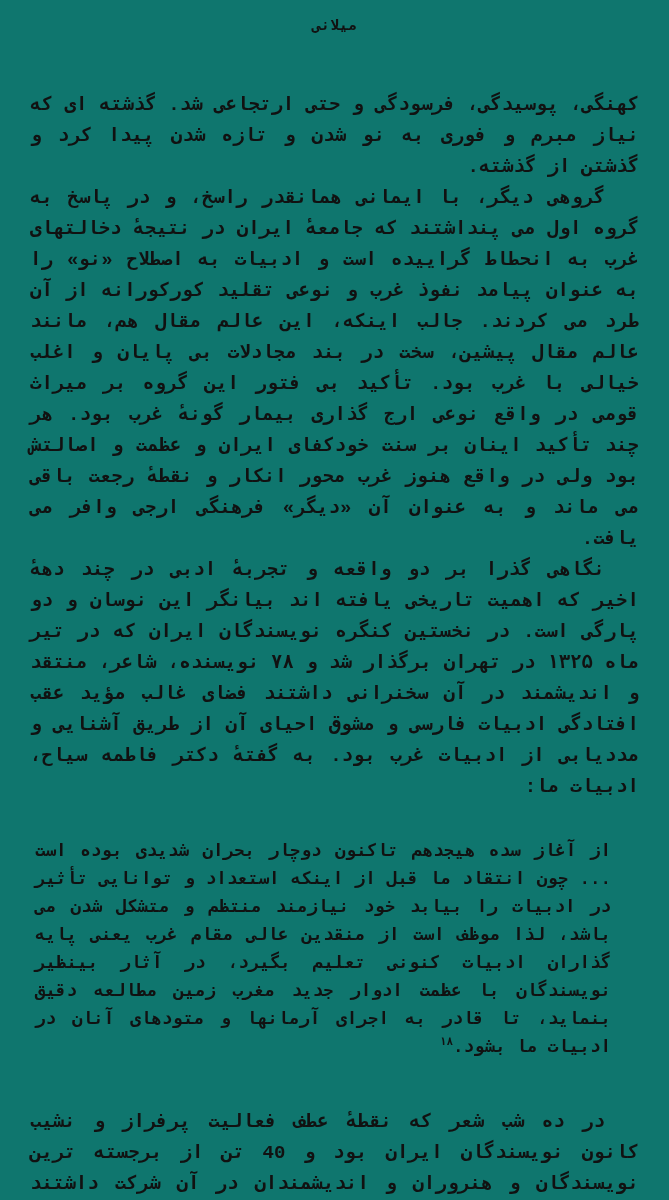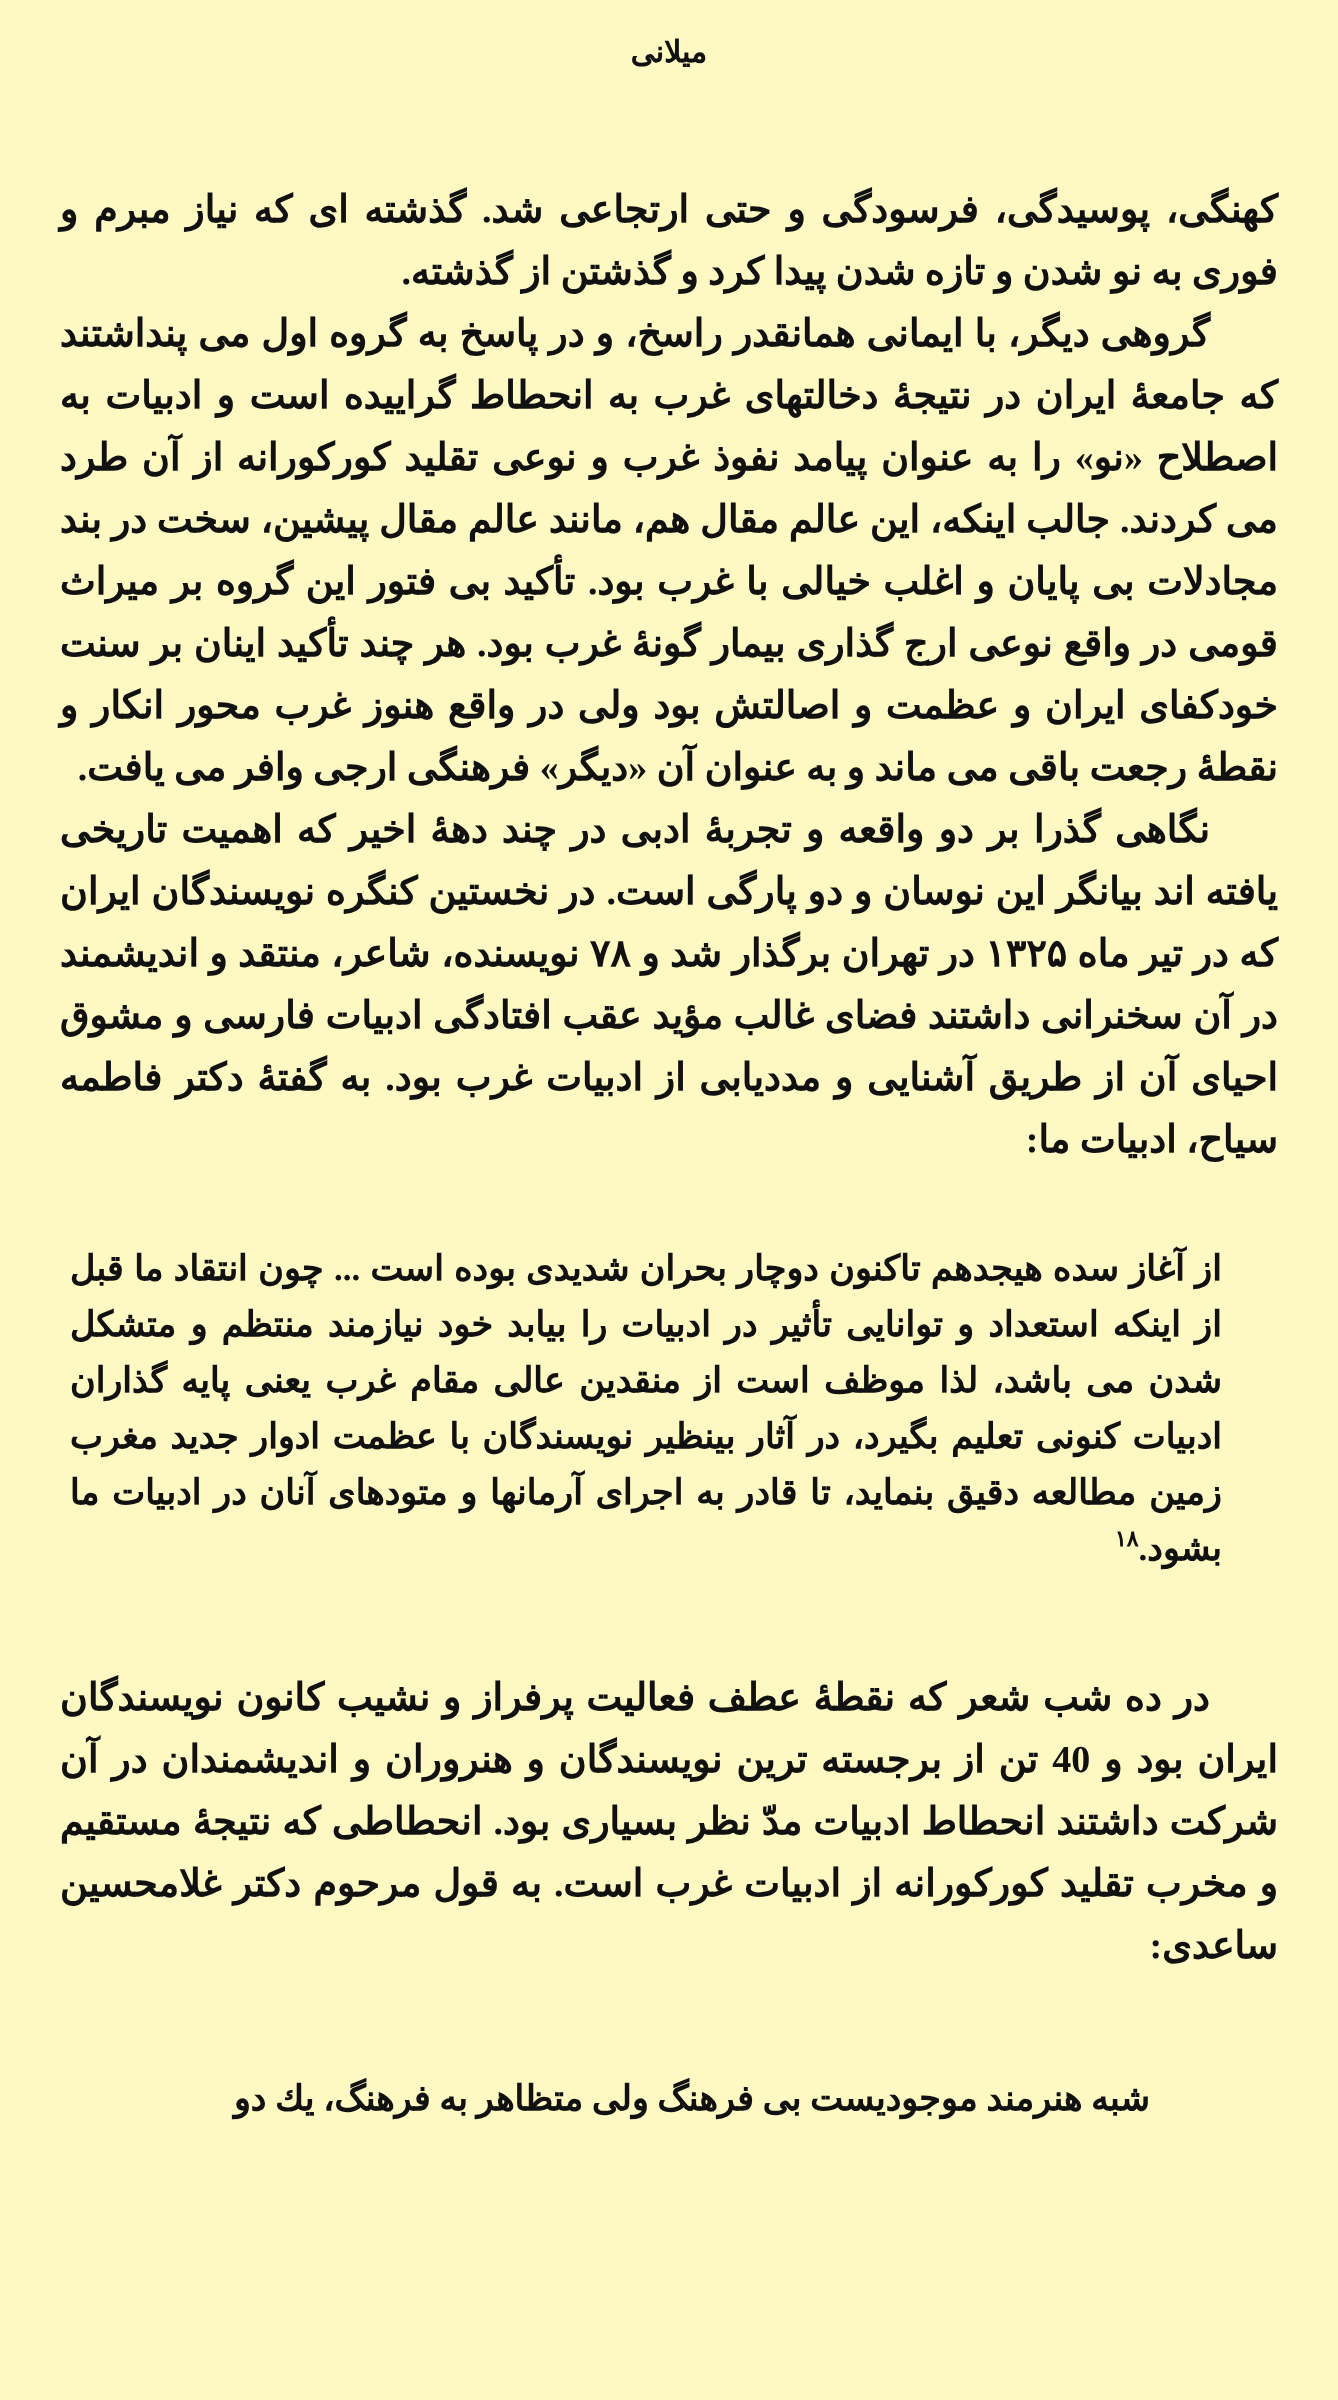--- a/index.html
+++ b/index.html
@@ -5,24 +5,24 @@
   html, body {
     margin: 0;
     padding: 0;
     background: #ffffff;
   }
   .page {
     position: relative;
     width: 669px;
     height: 1200px;
     margin: 0 auto;
-    background: #fef9c3;
+    background: #0f766e;
     color: #111111;
     direction: rtl;
-    font-family: Liberation Serif, serif;
+    font-family: Liberation Mono, monospace;
     font-weight: 700;
     box-sizing: border-box;
     padding: 14px 30px 16px 30px;
     overflow: hidden;
   }
   .running-header {
     text-align: center;
     font-size: 15px;
     line-height: 26px;
     margin-bottom: 50px;

